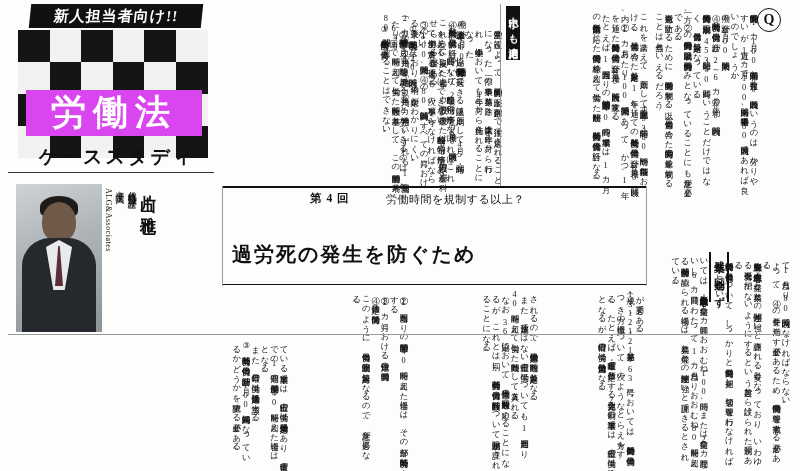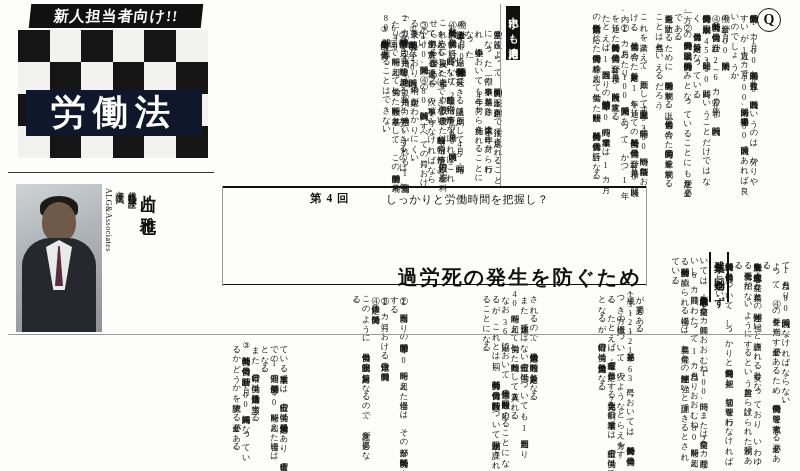--- a/index.html
+++ b/index.html
@@ -65,21 +65,21 @@
     position: absolute;
     width: 31.6px;
     height: 32px;
   }
   #title-box {
     position: absolute;
     left: 18px;
     top: 86px;
     width: 176px;
     height: 46px;
-    background: #0f172a;
+    background: #d946ef;
     color: #fff;
     font-weight: bold;
     font-size: 35px;
     letter-spacing: 7px;
     text-align: center;
     line-height: 46px;
   }
   #subtitle {
     position: absolute;
     left: 14px;
@@ -214,23 +214,23 @@
     width: 410px;
     text-align: center;
     font-size: 33px;
     font-weight: bold;
     letter-spacing: 2px;
     color: #0b0b0b;
   }
   #headline-sub {
     position: absolute;
     left: 232px;
-    top: 264px;
+    top: 241px;
     width: 410px;
-    text-align: right;
+    text-align: left;
     font-size: 20px;
     font-weight: bold;
     letter-spacing: 2px;
     color: #111;
   }
   #headline-rule-bottom {
     position: absolute;
     left: 222px;
     top: 284px;
     width: 424px;
@@ -309,40 +309,41 @@
         <div class="cell" style="left: 126.4px; top: 64px; background: rgb(21, 21, 21);"></div>
         <div class="cell" style="left: 158px; top: 64px; background: rgb(242, 242, 240);"></div>
         <div class="cell" style="left: 0px; top: 96px; background: rgb(242, 242, 240);"></div>
         <div class="cell" style="left: 31.6px; top: 96px; background: rgb(21, 21, 21);"></div>
         <div class="cell" style="left: 63.2px; top: 96px; background: rgb(242, 242, 240);"></div>
         <div class="cell" style="left: 94.8px; top: 96px; background: rgb(21, 21, 21);"></div>
         <div class="cell" style="left: 126.4px; top: 96px; background: rgb(242, 242, 240);"></div>
         <div class="cell" style="left: 158px; top: 96px; background: rgb(21, 21, 21);"></div>
       </div>
     <div id="title-box">労働法</div>
+    <div id="subtitle">ケーススタディ</div>
   </div>
   <div id="rule-under-mast"></div>
 
   <div id="photo">
     <div class="hair"></div>
     <div class="head"></div>
     <div class="body"></div>
     <div class="shirt"></div>
     <div class="tie"></div>
   </div>
   <div id="author-names">
     <div class="vtext nm">片山　雅也</div>
     <div class="vtext role">代表執行役員・弁護士</div>
     <div class="vtext firm">弁護士法人</div>
     <div class="firm-en">ALG&amp;Associates</div>
   </div>
 
   <div id="headline-rule-top"></div>
   <div id="kaiji">第 4 回</div>
-  <div id="lede">しっかりと労働時間を把握し？</div>
+  <div id="lede">労働時間を規制する以上？</div>
   <div id="headline-sub">過労死の発生を防ぐため</div>
   <div id="headline-rule-bottom"></div>
 
   <div class="boxlabel" style="left:506px; top:6px;">中小にも適用に</div>
   <div class="sectlabel" style="left:709px; top:252px;">残業と区別せず</div>
   <div id="qa-badge">Q</div>
 
   <div class="col vtext" style="left:466px; top:24px; height:160px; width:36px;">労基法の改正によって、時間外労働の上限が罰則付きで法律で規定されることになった。一部の事業や業務を除き、大企業は昨年4月から行われ、中小企業においても今年4月から施行されることになった。
 法律上、36協定に時間外労働を延長できる上限は原則として月45時間・年360時間となり、臨時的な特別の事情がなければこれを超えることはできない。臨時的な特別の事情があって労使が合意する場合でも、次の事項を守らなければならない。
 ①時間外労働が年720時間以内

